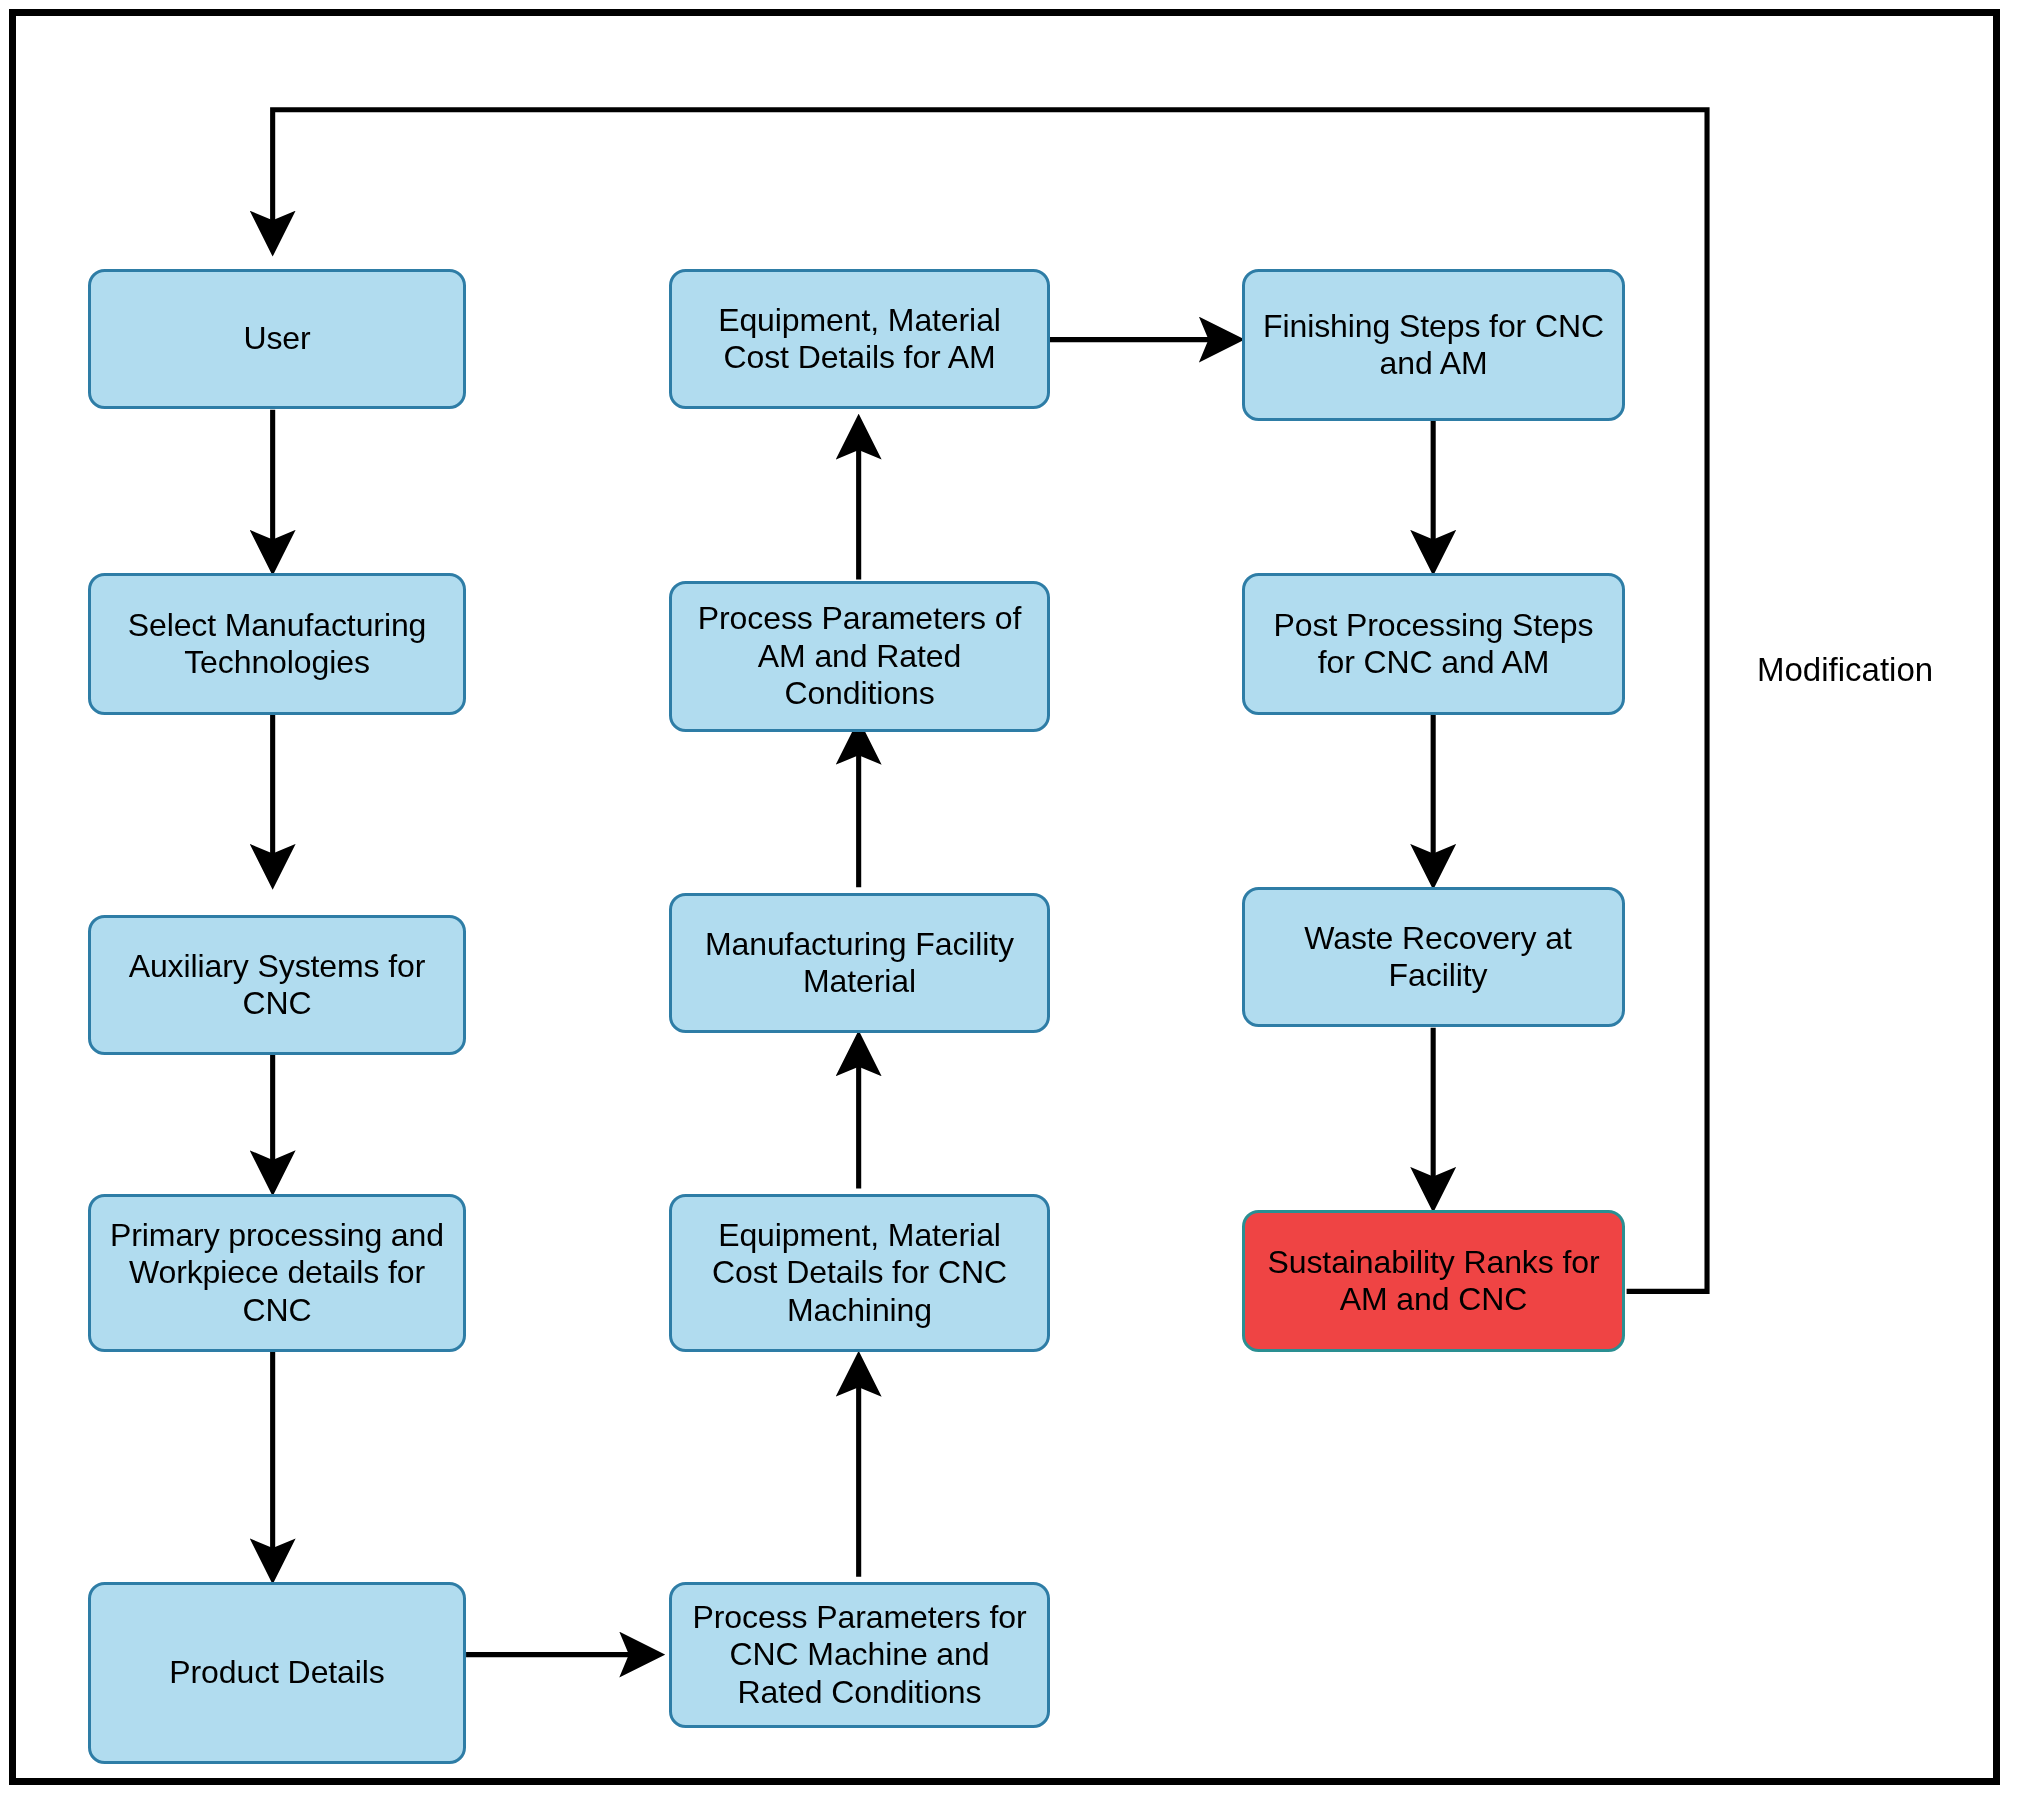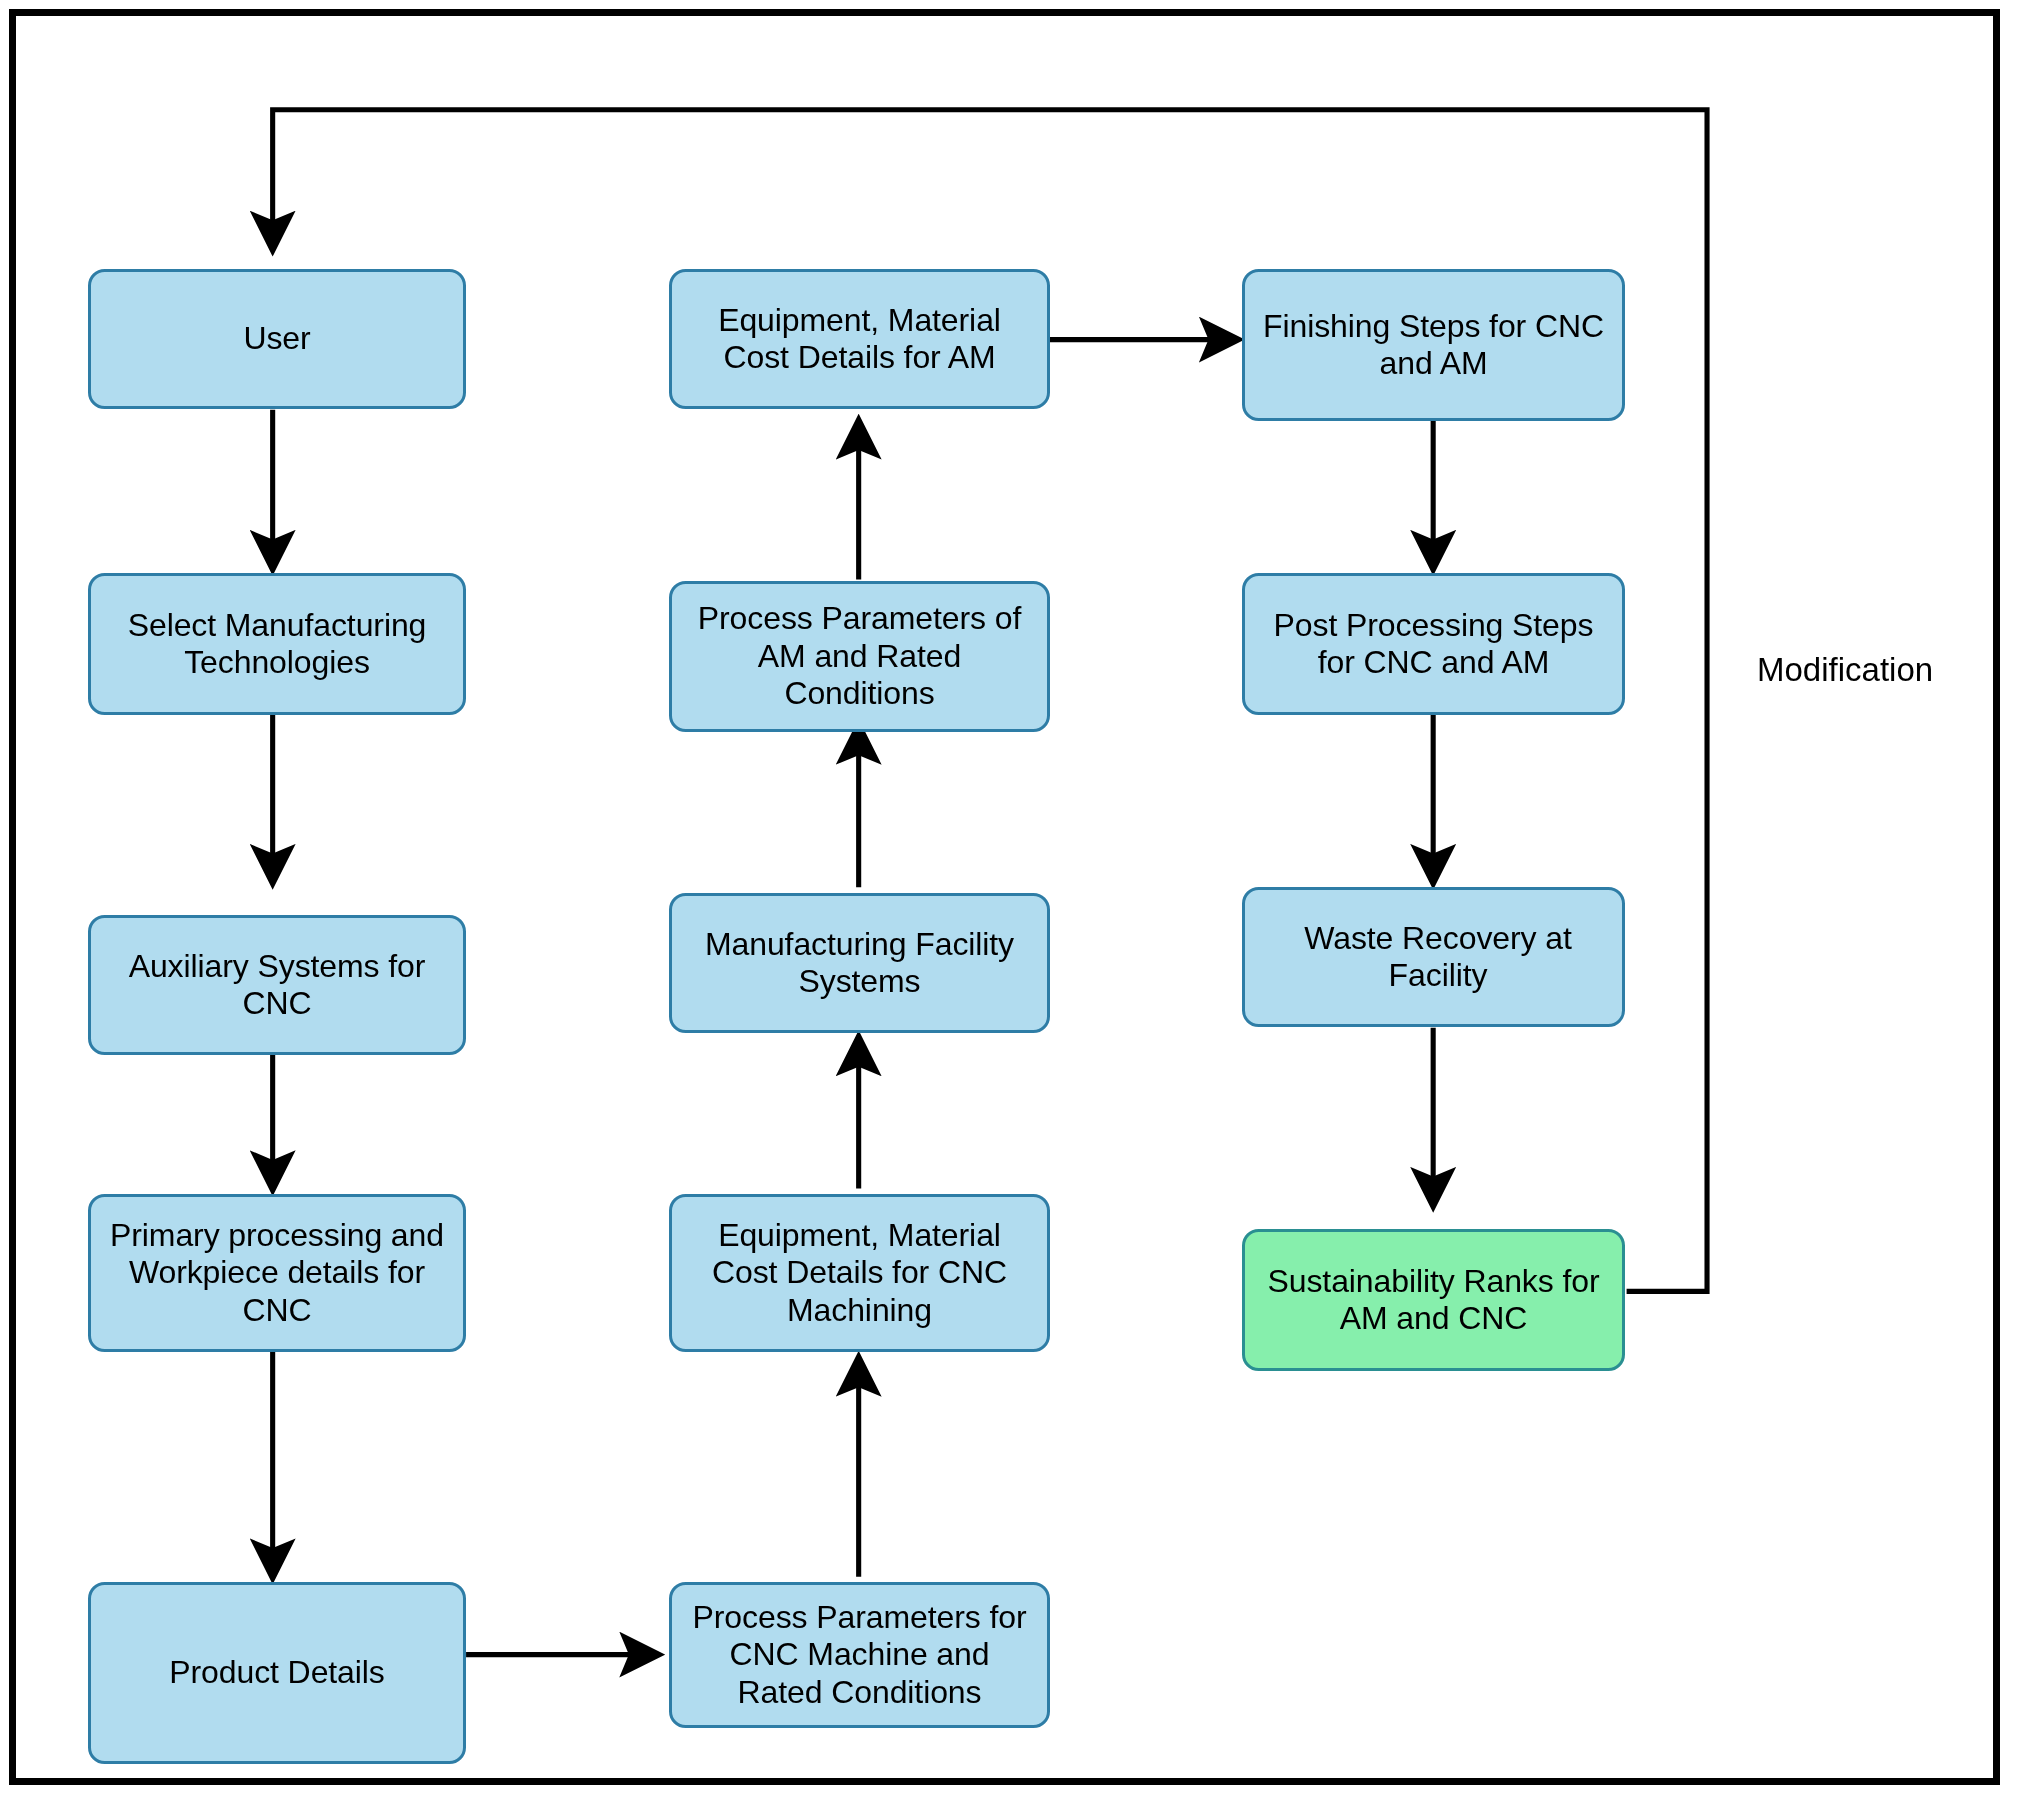--- a/index.html
+++ b/index.html
@@ -45,23 +45,22 @@
     font-size: 32px;
     line-height: 1.17;
     padding: 3.8px 9px;
     letter-spacing: -0.1px;
   }
   .node.blue {
     background: #b1dcef;
     border: 3.8px solid #2e7da6;
   }
   .node.teal {
-    background: #86efac;
+    background: #ef4444;
     border: 3.8px solid #2a8f92;
-    margin-top: 19px;
   }
   .node span { display: block; white-space: pre-line; }
   .edge-label {
     position: absolute;
     font-size: 33px;
     color: #000000;
     white-space: nowrap;
   }
 </style>
 </head>
@@ -138,21 +137,21 @@
   </div>
 
   <div class="node blue" style="left:669px; top:1194px; width:381px; height:158px;">
     <span>Equipment, Material
 Cost Details for CNC
 Machining</span>
   </div>
 
   <div class="node blue" style="left:669px; top:893px; width:381px; height:140px;">
     <span>Manufacturing Facility
-Systems</span>
+Material</span>
   </div>
 
   <div class="node blue" style="left:669px; top:581px; width:381px; height:151px;">
     <span>Process Parameters of
 AM and Rated
 Conditions</span>
   </div>
 
   <div class="node blue" style="left:669px; top:269px; width:381px; height:140px;">
     <span>Equipment, Material

